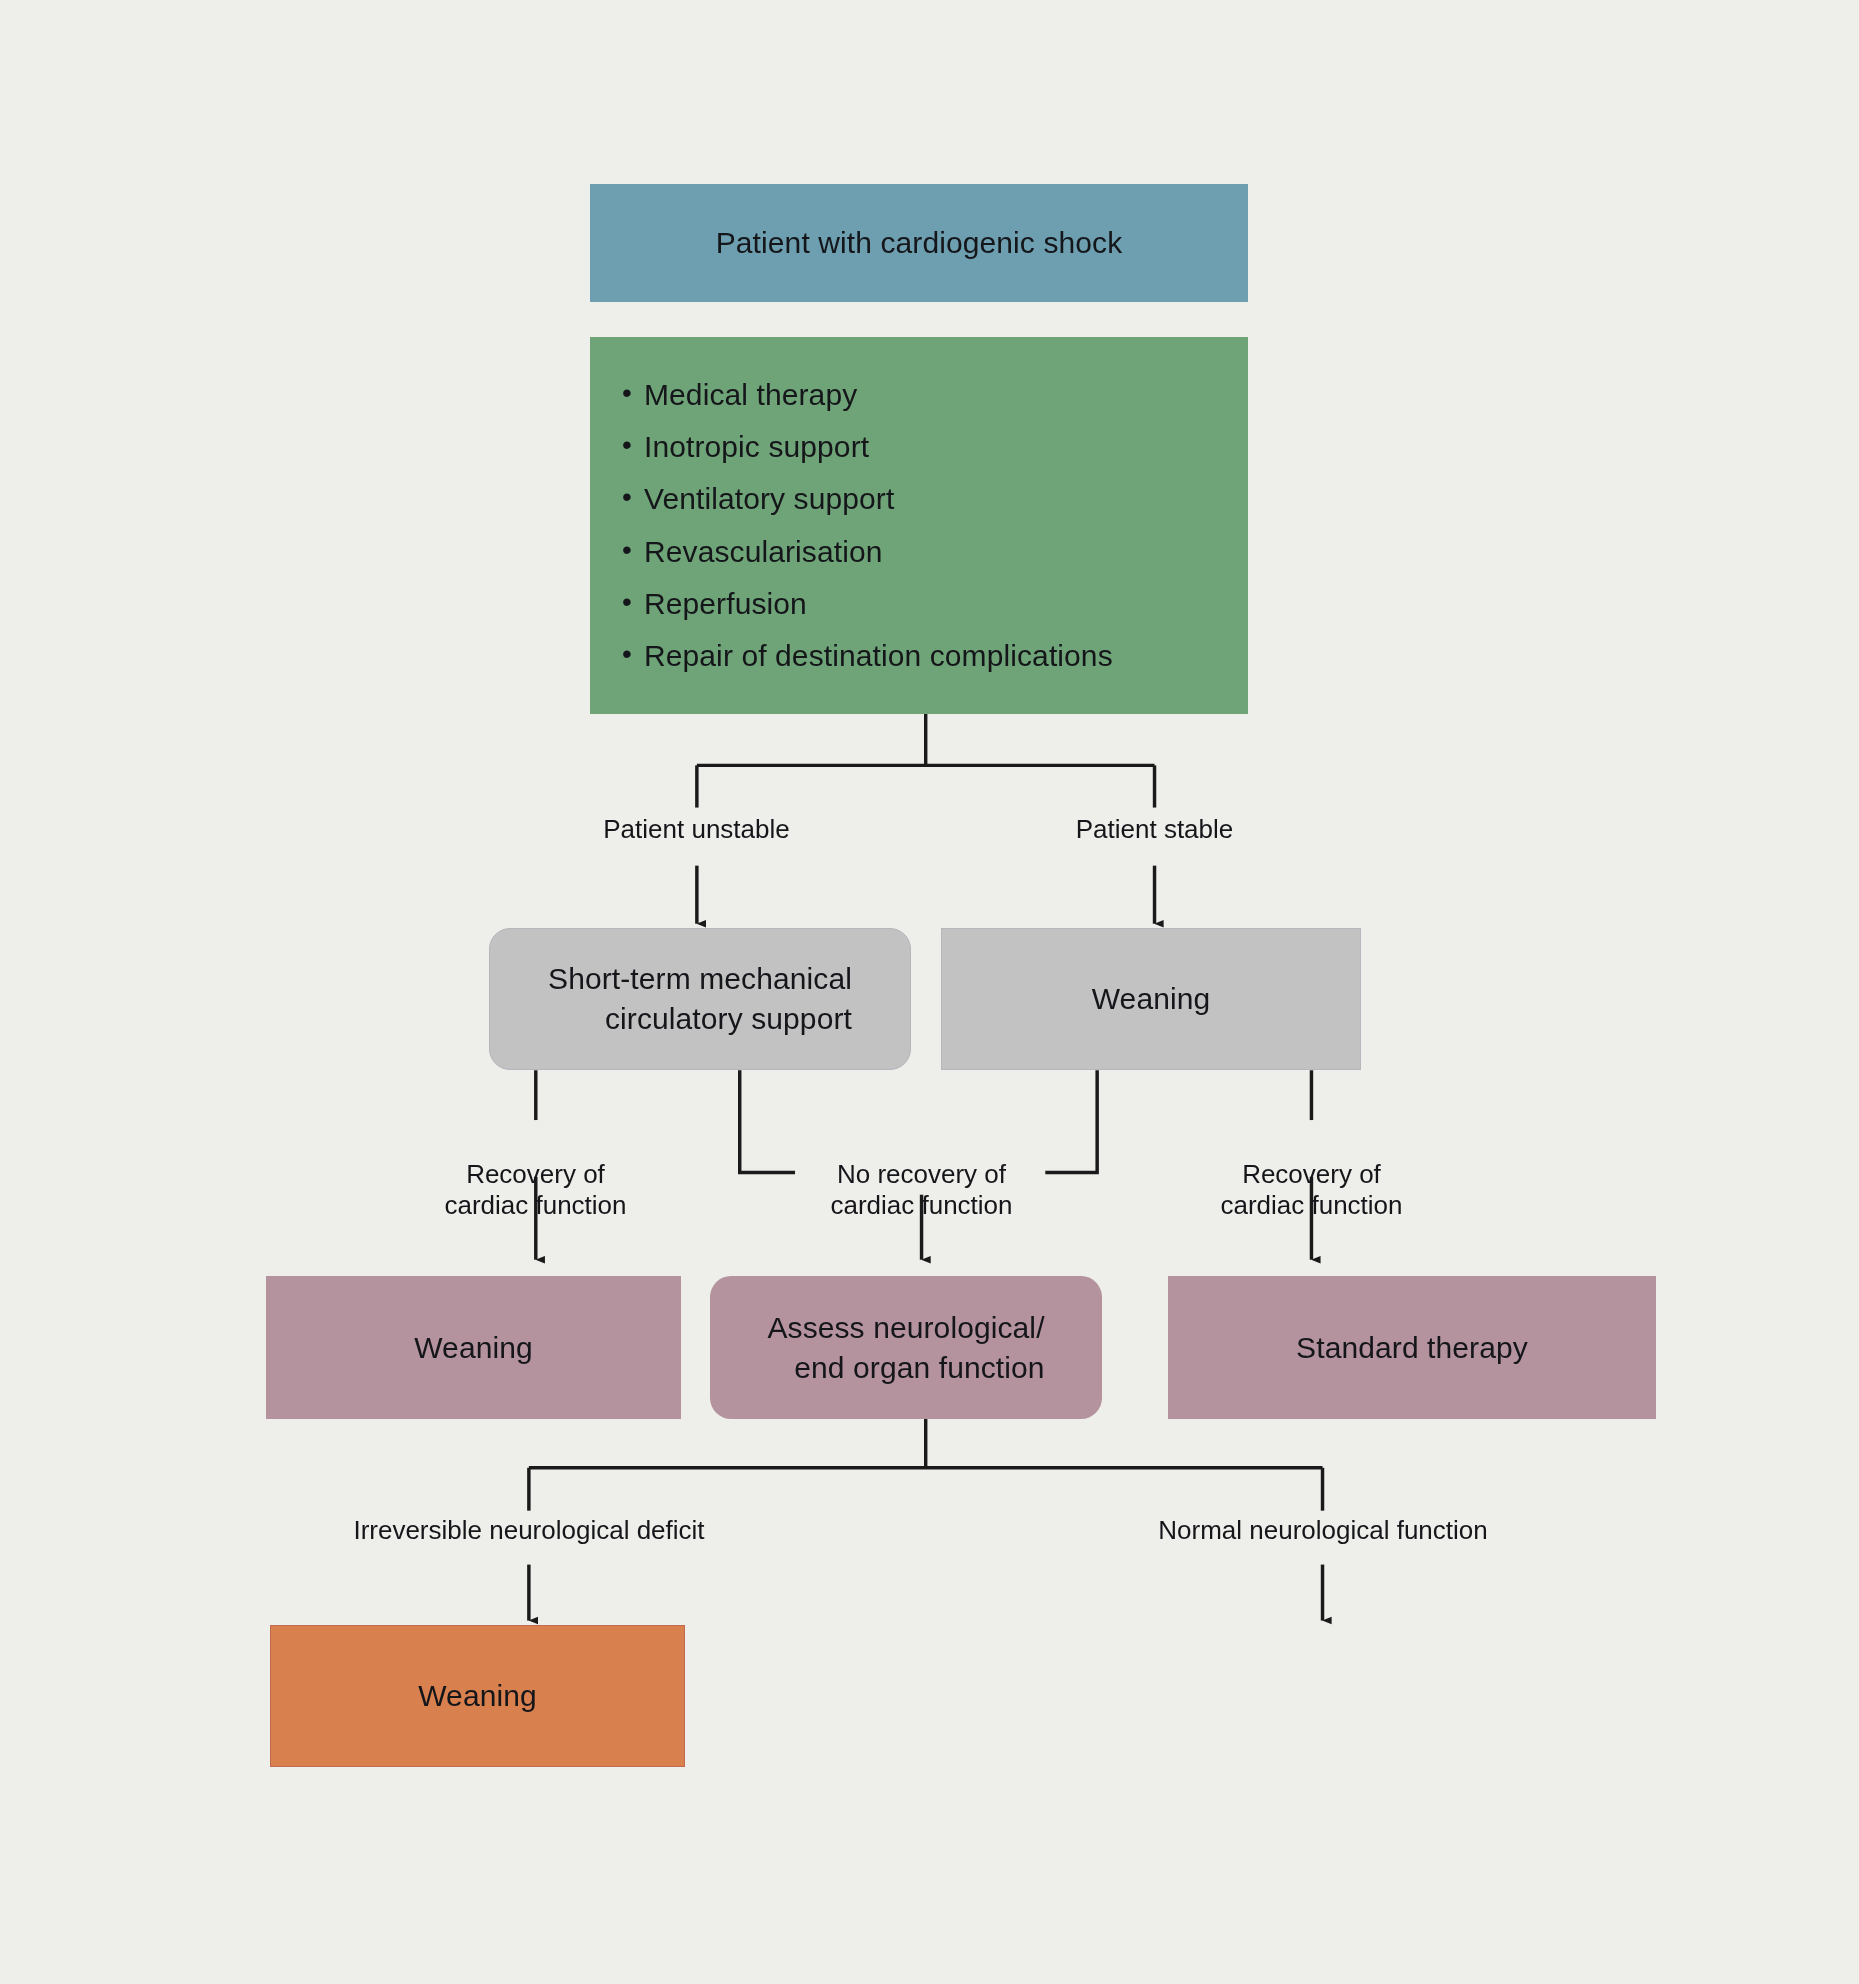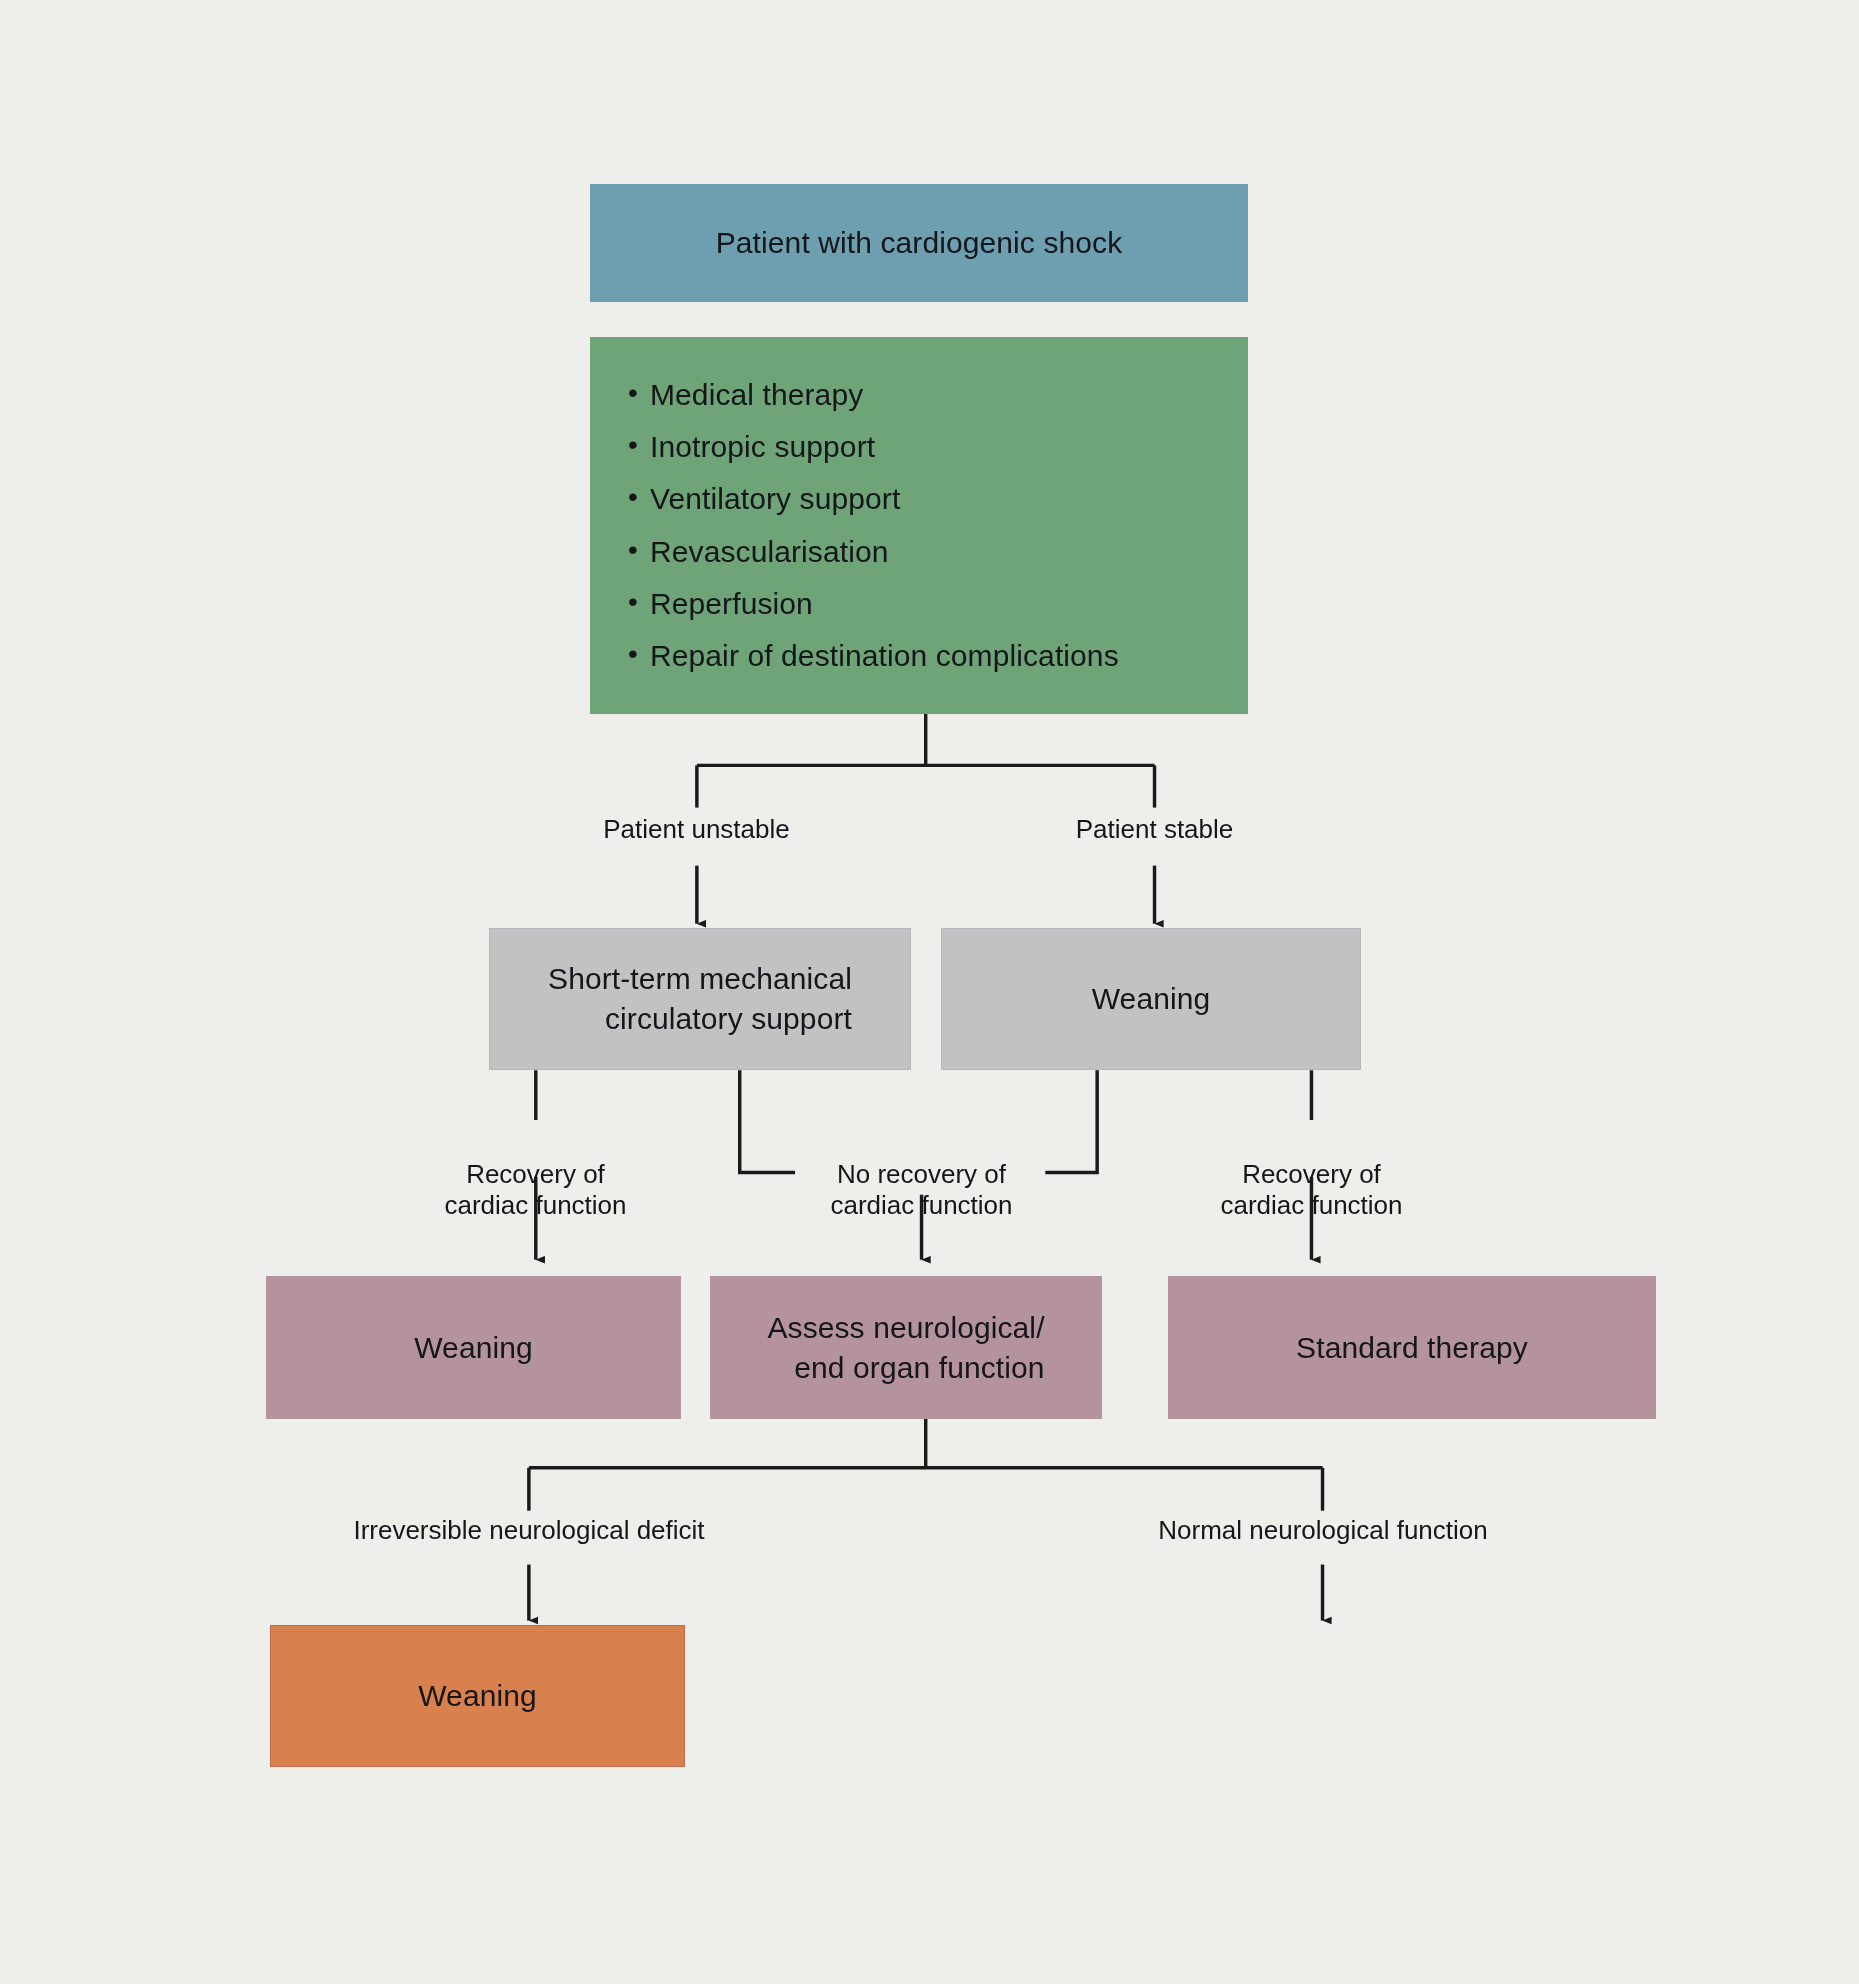--- a/index.html
+++ b/index.html
@@ -35,21 +35,21 @@
     color: #15161a;
     font-size: 30px;
     line-height: 1.32;
     letter-spacing: 0.1px;
   }
   .node-box.left-align {
     justify-content: flex-start;
     text-align: left;
   }
   .bullet-list {
-    margin: 6px;
+    margin: 0;
     padding: 0 0 0 54px;
     list-style: none;
   }
   .bullet-list li {
     position: relative;
     font-size: 30px;
     line-height: 1.74;
     color: #15161a;
     white-space: nowrap;
   }
@@ -66,21 +66,21 @@
     line-height: 1.22;
     color: #15161a;
     text-align: center;
     white-space: nowrap;
   }
   .box-teal   { background: #6d9fb0; }
   .box-green  { background: #6fa478; }
   .box-gray   { background: #c2c2c3; border: 0.7px solid #b6b6bd; }
   .box-mauve  { background: #b4929e; }
   .box-orange { background: #d9804f; border: 0.7px solid #c06a52; }
-  .two-line { white-space: pre-line; }
+  .two-line { white-space: pre-line; border-radius: 21px; }
 </style>
 </head>
 <body>
 
 <div id="chart-root">
 
   <svg class="flow" viewBox="0 0 2689 2871">
     <defs>
       <marker id="arrow" viewBox="0 0 12 14" refX="6" refY="13.2" markerWidth="12" markerHeight="14" orient="auto-start-reverse" markerUnits="userSpaceOnUse">
         <path d="M 0.6 0 L 6 13.6 L 11.4 0 Z" fill="#1a1a1a"></path>

